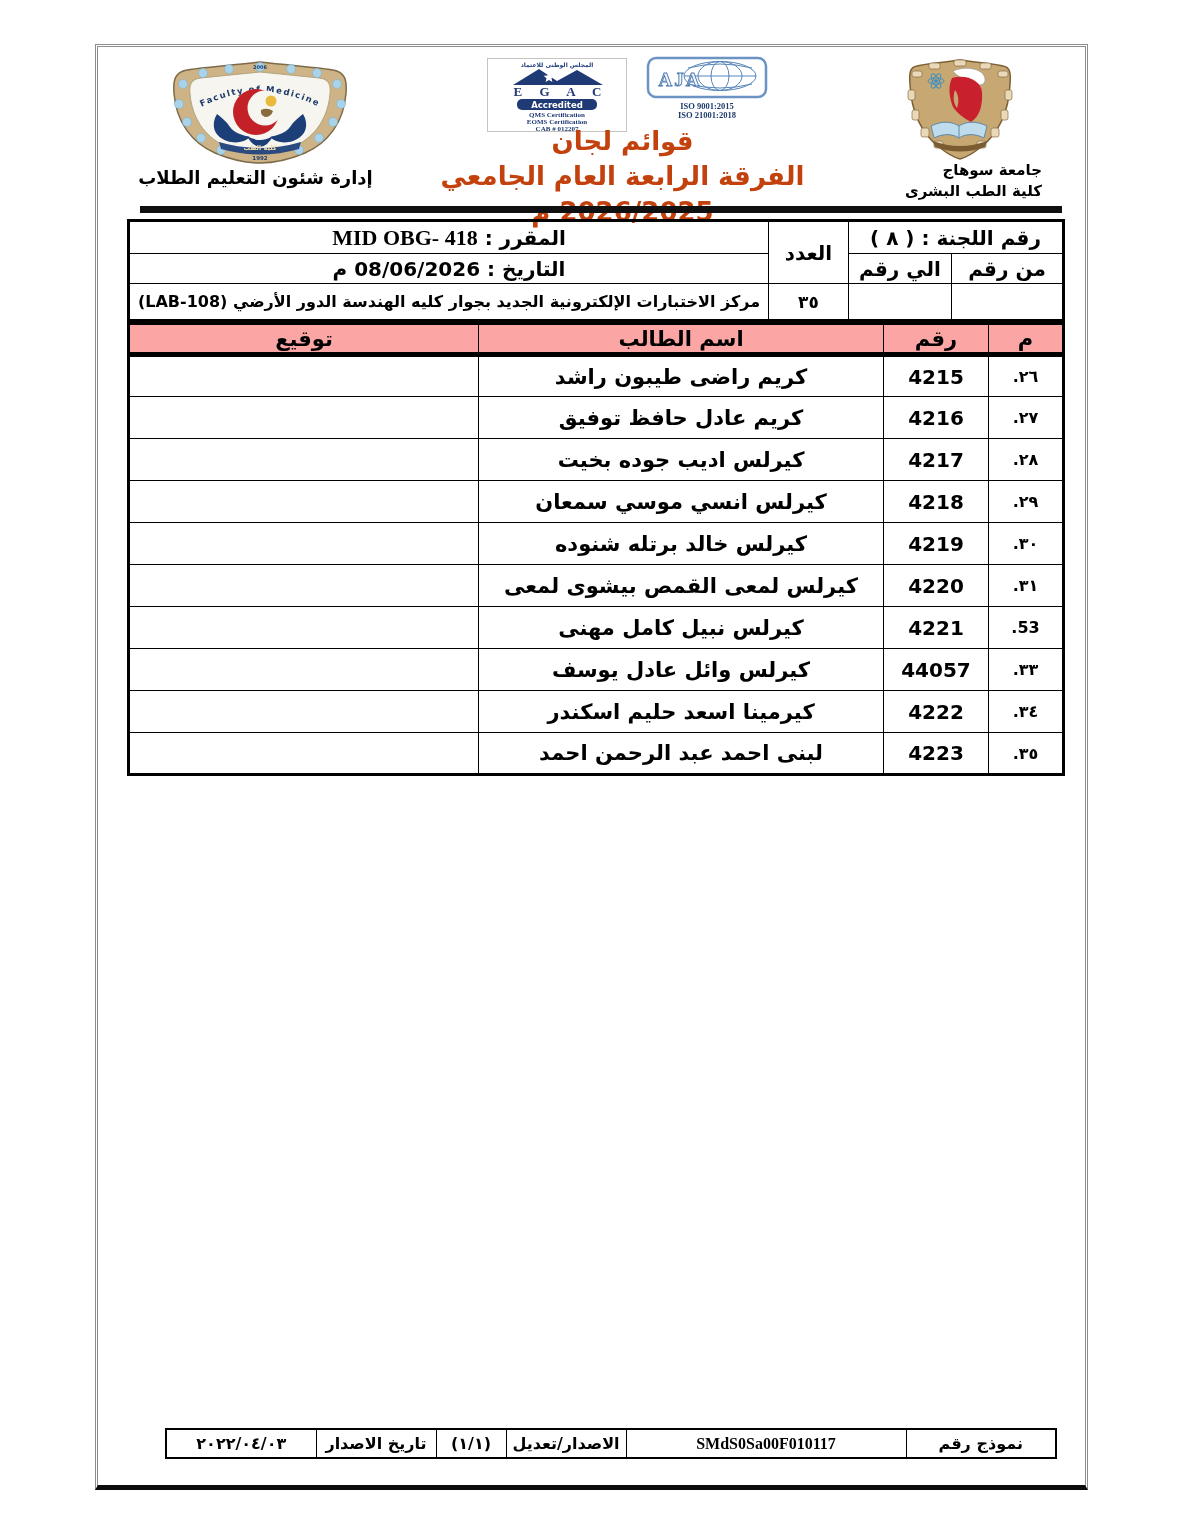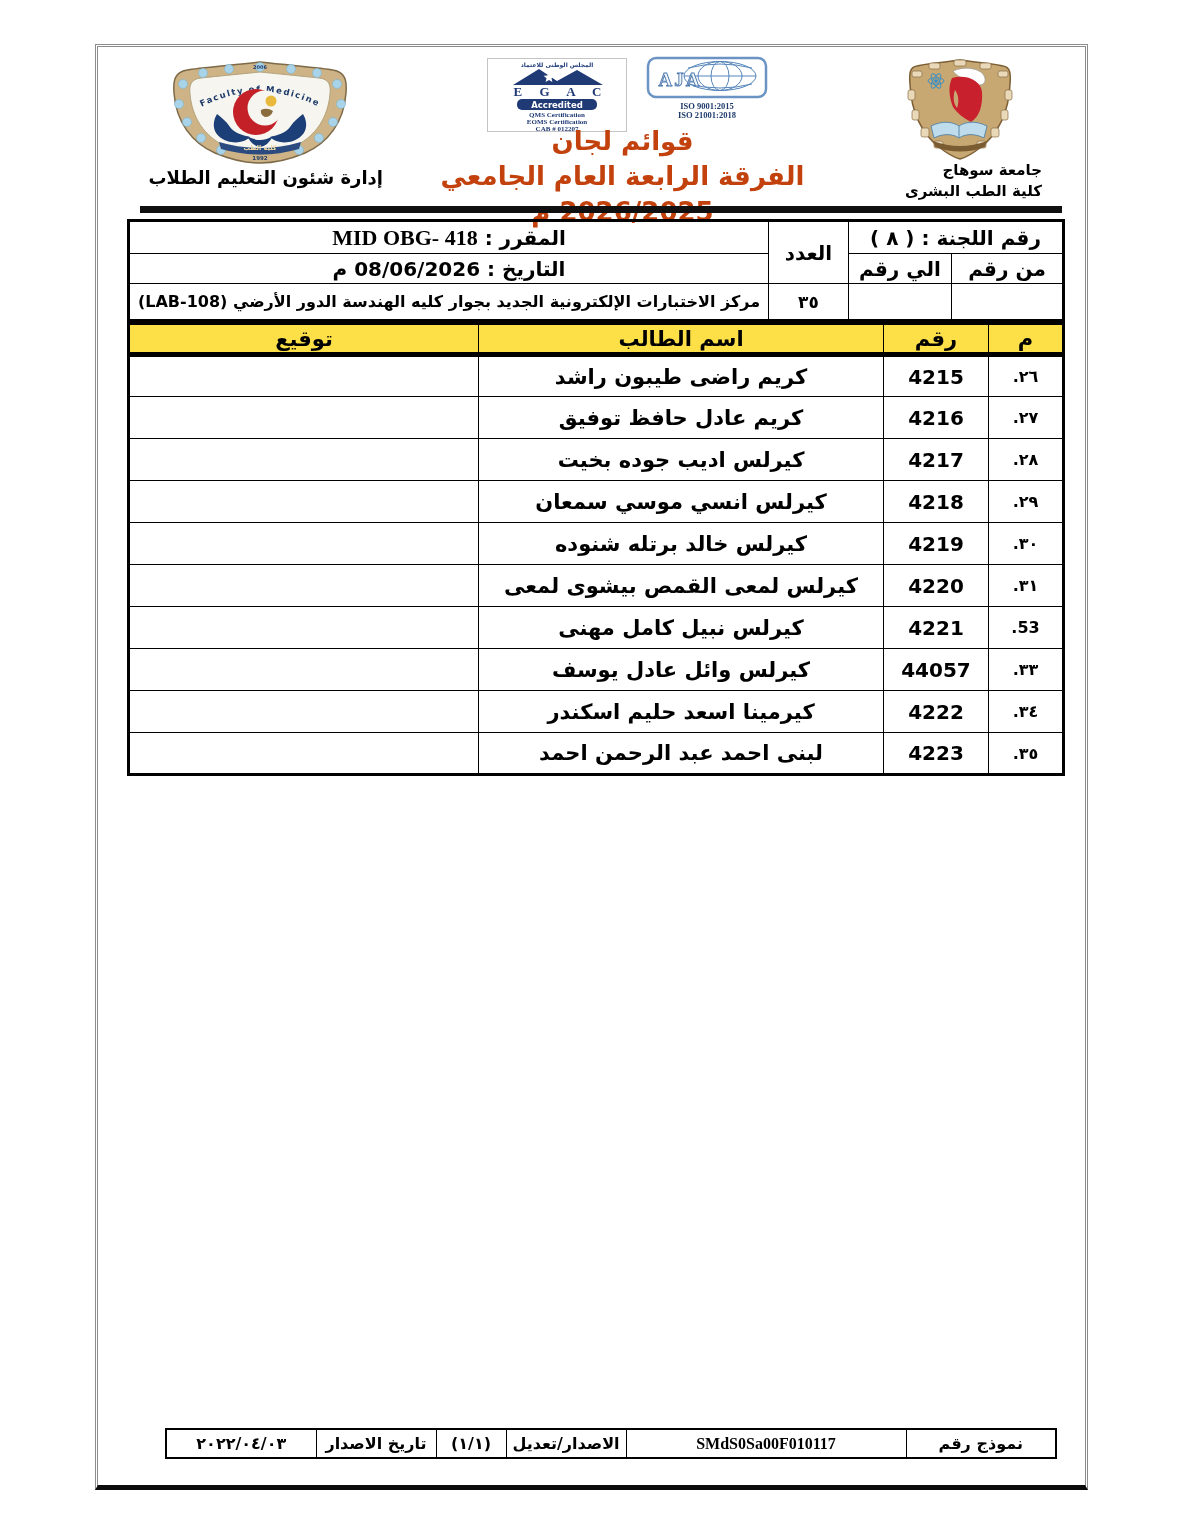--- a/index.html
+++ b/index.html
@@ -4,21 +4,21 @@
 <style>
   * { box-sizing: border-box; margin: 0; padding: 0; }
   body { background: #ffffff; font-family: "DejaVu Sans", sans-serif; }
   .canvas { position: relative; width: 1187px; height: 1536px; background: #fff; overflow: hidden; direction: rtl; }
   .abs { position: absolute; }
 
   .page-frame { left: 95px; top: 44px; width: 993px; height: 1446px;
     border: 3px double #8d8d8d; border-bottom: 5px solid #0c0c0c; }
 
   
-  .admin-label { left: 128px; top: 167px; width: 255px; 
+  .admin-label { left: 128px; top: 167px; width: 255px; text-align: center;
     font-weight: bold; font-size: 18px; color: #000; }
   .title-block { left: 365px; top: 124px; width: 515px; text-align: center; color: #c2410c; }
   .doc-title { font-weight: bold; font-size: 26px; line-height: 34px; }
   .doc-subtitle { font-weight: bold; font-size: 26px; line-height: 36px; }
   .univ-label { left: 882px; top: 160px; width: 160px; text-align: right;
     font-weight: bold; font-size: 15px; line-height: 21px; color: #000; }
 
   .black-bar { left: 140px; top: 206px; width: 922px; height: 7px; background: #101010; }
 
   
@@ -27,21 +27,21 @@
   .info-table td { border: 1.5px solid #000; text-align: center; vertical-align: middle;
     font-weight: bold; font-size: 20px; padding: 1px 4px; overflow: hidden; }
   .serif { font-family: "Liberation Serif", serif; font-size: 22px; }
   .loc-cell { font-size: 16px !important; }
   .count-val { font-size: 17px !important; }
 
   .main-table { left: 127px; top: 322px; width: 935px; border: 3px solid #000; }
   .main-table th, .main-table td { border: 1.5px solid #000; text-align: center;
     vertical-align: middle; font-weight: bold; overflow: hidden; }
   .main-table thead tr { height: 31px; }
-  .main-table thead th { background: #fde047; font-size: 21px; border-bottom: 5px solid #000; }
+  .main-table thead th { background: #fca5a5; font-size: 21px; border-bottom: 5px solid #000; }
   .main-table tbody tr { height: 42px; background: #fff; }
   .idx-cell { font-size: 16px; }
   .num-cell { font-size: 20px; }
   .name-cell { font-size: 21px; }
 
   .footer-table { left: 165px; top: 1428px; width: 890px; border: 2px solid #000; }
   .footer-table td { border: 1.5px solid #000; text-align: center; vertical-align: middle;
     font-weight: bold; font-size: 16px; height: 29px; overflow: hidden; }
   .code-cell { font-family: "Liberation Serif", serif; font-size: 18px; }
 </style>

